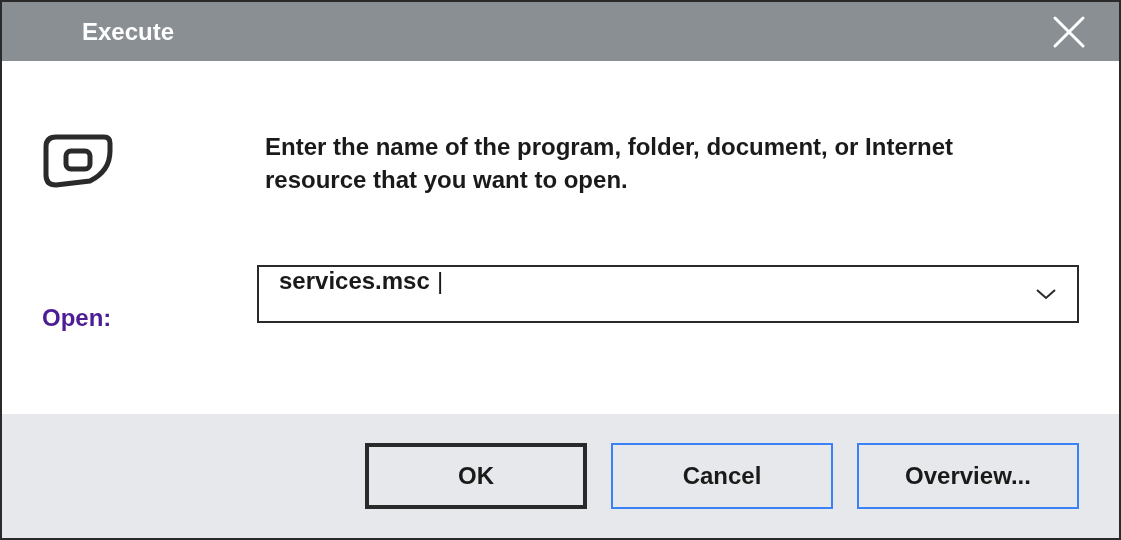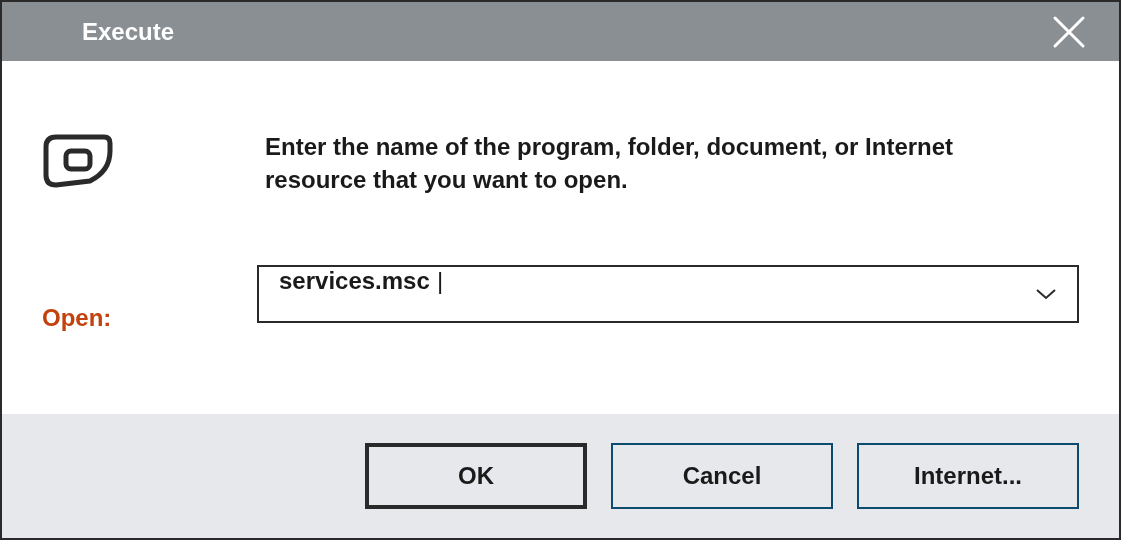--- a/index.html
+++ b/index.html
@@ -73,21 +73,21 @@
       max-width: 740px;
     }
     .open-row {
       display: flex;
       align-items: center;
     }
     .open-label {
       width: 215px;
       font-size: 24px;
       font-weight: 700;
-      color: #c2410c;
+      color: #4c1d95;
       margin-top: 48px;
     }
     .combo {
       flex: 1;
       border: 2px solid #2a2a2a;
       height: 58px;
       display: flex;
       align-items: flex-start;
       padding: 0 20px;
       position: relative;
@@ -119,21 +119,21 @@
       display: flex;
       align-items: center;
       justify-content: flex-end;
       padding-right: 40px;
       gap: 24px;
       margin-top: 32px;
     }
     .btn {
       height: 66px;
       width: 222px;
-      border: 2px solid #0c4a6e;
+      border: 2px solid #3b82f6;
       background: #e6e8eb;
       font-size: 24px;
       font-weight: 700;
       color: #1a1a1a;
       display: flex;
       align-items: center;
       justify-content: center;
       cursor: pointer;
     }
     .btn.primary {
@@ -174,16 +174,16 @@
         <svg class="chevron" viewBox="0 0 22 14">
           <polyline points="2,3 11,11 20,3" fill="none" stroke="#2a2a2a" stroke-width="2"></polyline>
         </svg>
       </div>
     </div>
   </div>
 
   <div class="footer">
     <div class="btn primary">OK</div>
     <div class="btn">Cancel</div>
-    <div class="btn">Internet...</div>
+    <div class="btn">Overview...</div>
   </div>
 
 </div>
 
 </body></html>

